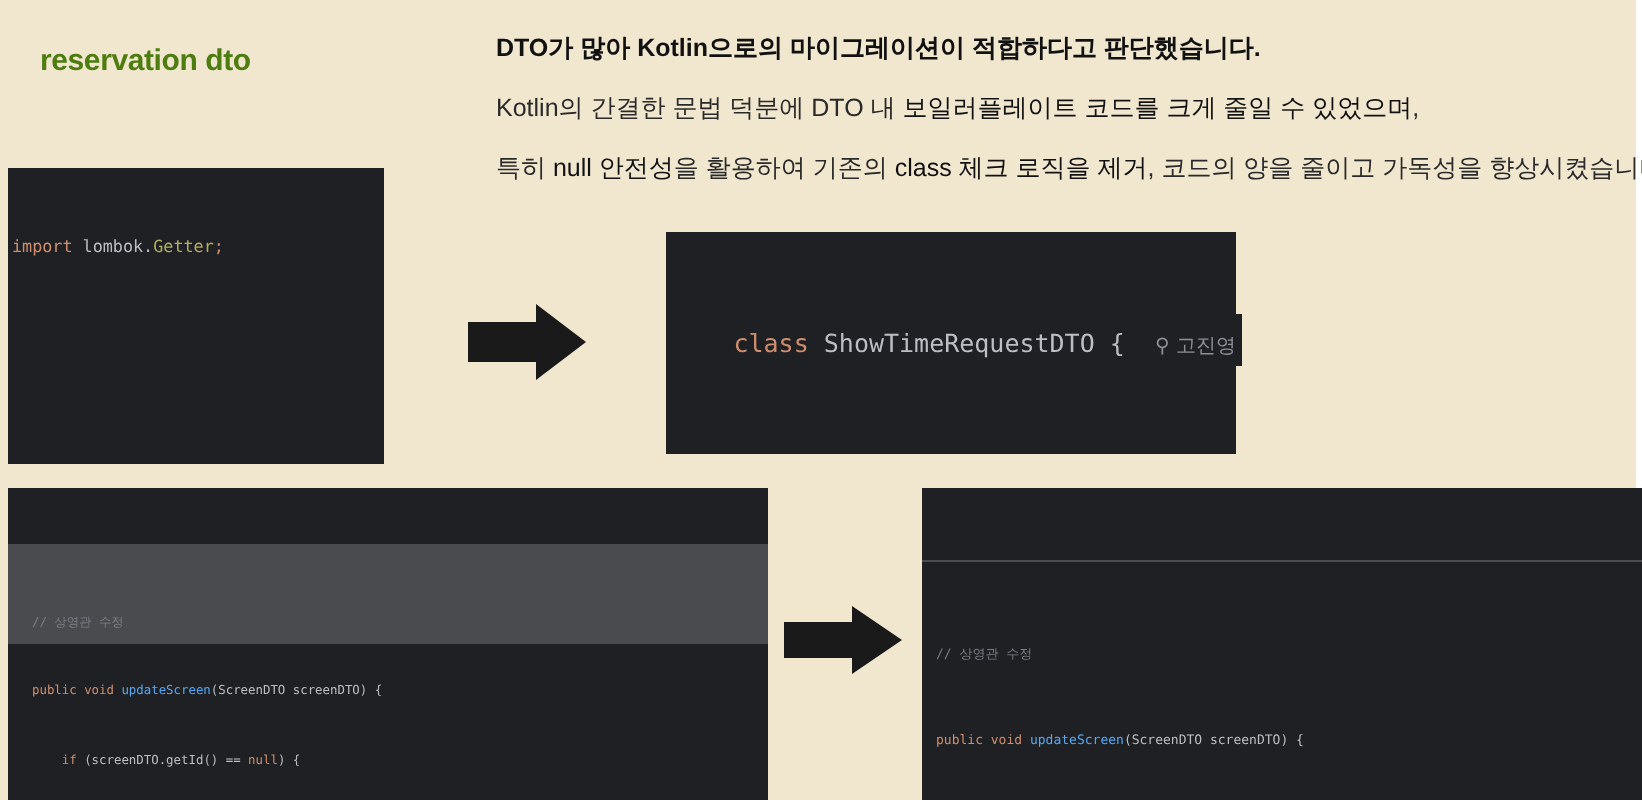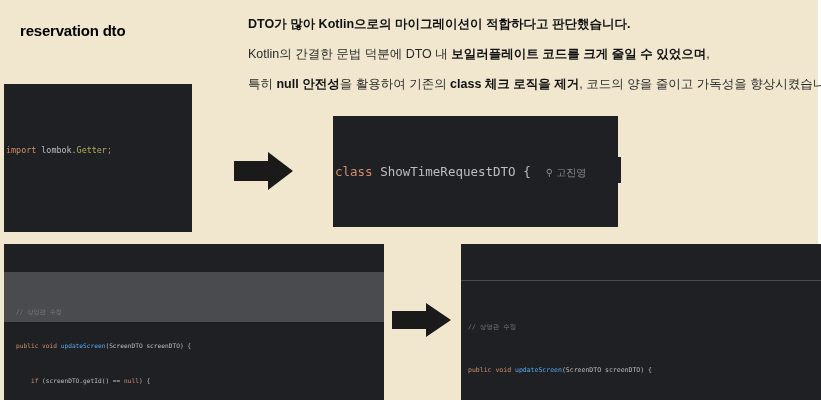--- a/index.html
+++ b/index.html
@@ -7,48 +7,48 @@
     width: 821px; height: 400px; overflow: hidden;
     background: #f1e7cf;
     position: relative;
     font-family: "Liberation Sans", "DejaVu Sans", sans-serif;
     color: #1a1a1a;
   }
   .right-edge { position: absolute; left: 818px; top: 0; width: 3px; height: 400px; background: #ffffff; }
 
   .slide-title {
     position: absolute; left: 20px; top: 22px;
-    font-size: 15px; font-weight: bold; letter-spacing: -0.2px; color: #000000; text-align: right;
+    font-size: 15px; font-weight: bold; letter-spacing: -0.2px; color: #4d7c0f; text-align: right;
   }
 
   .desc { position: absolute; left: 248px; font-size: 12.5px; white-space: nowrap; color: #2a2a2a; }
-  .desc b { font-weight: bold; color: #111; }
+  .desc b { font-weight: normal; color: #111; }
   .desc.l1 { top: 16px; font-weight: bold; color: #111; text-align: center; }
   .desc.l2 { top: 46px; }
   .desc.l3 { top: 76px; }
 
   .code {
     position: absolute; background: #1f2023;
     font-family: "DejaVu Sans Mono", "Liberation Mono", monospace;
     color: #bcbec4; white-space: pre; overflow: hidden;
   }
   .code .line { display: block; }
   .kw { color: #cf8e6d; }
   .ann { color: #b3ae60; }
   .fn { color: #56a8f5; }
   .hint { color: #8c8f96; font-family: "DejaVu Sans", sans-serif; }
   .cmt { color: #7a7e85; }
 
   
   .java-dto { left: 4px; top: 84px; width: 188px; height: 146px; font-size: 8.4px; line-height: 14.8px; padding-top: 2px; }
-  .java-dto .line { padding-left: 2px; margin-top: 27px; }
+  .java-dto .line { padding-left: 2px; }
 
   
   .kt-dto { left: 333px; top: 116px; width: 285px; height: 108px; font-size: 12.5px; line-height: 21px; padding-top: 3px; }
-  .kt-dto .line { padding-left: 2px; }
+  .kt-dto .line { padding-left: 2px; text-align: right; }
   .kt-notch { position: absolute; left: 618px; top: 157px; width: 3px; height: 26px; background: #1f2023; }
 
   
   .arrow { position: absolute; }
   .arrow svg { display: block; }
 
   
   .upd-left { left: 4px; top: 244px; width: 380px; height: 156px; font-size: 6.2px; line-height: 11.5px; }
   .upd-left .hl { position: absolute; left: 0; top: 28px; width: 380px; height: 50px; background: #4a4b4e; }
   .upd-left .txt { position: relative; padding: 4px 0 0 12px; }

